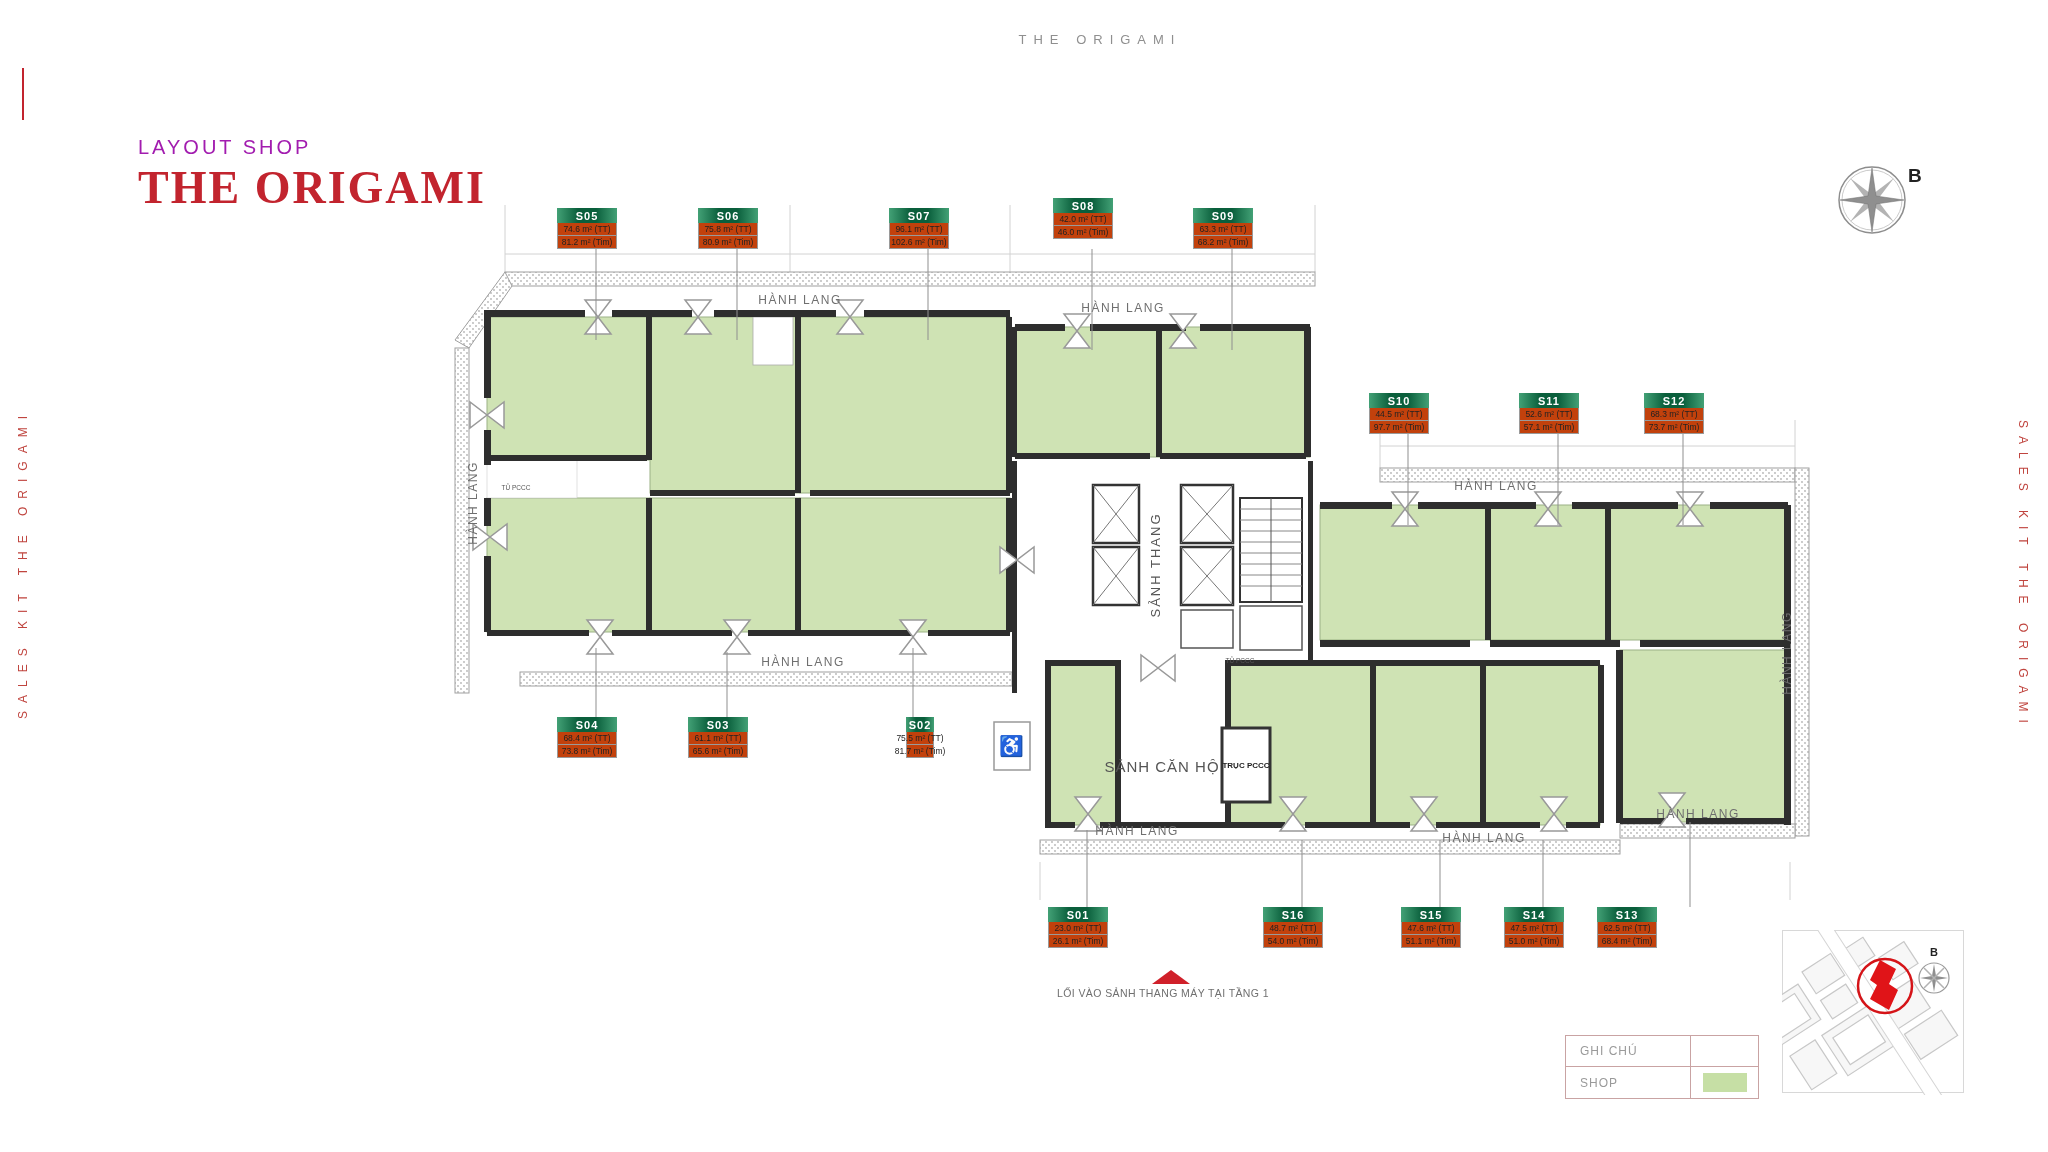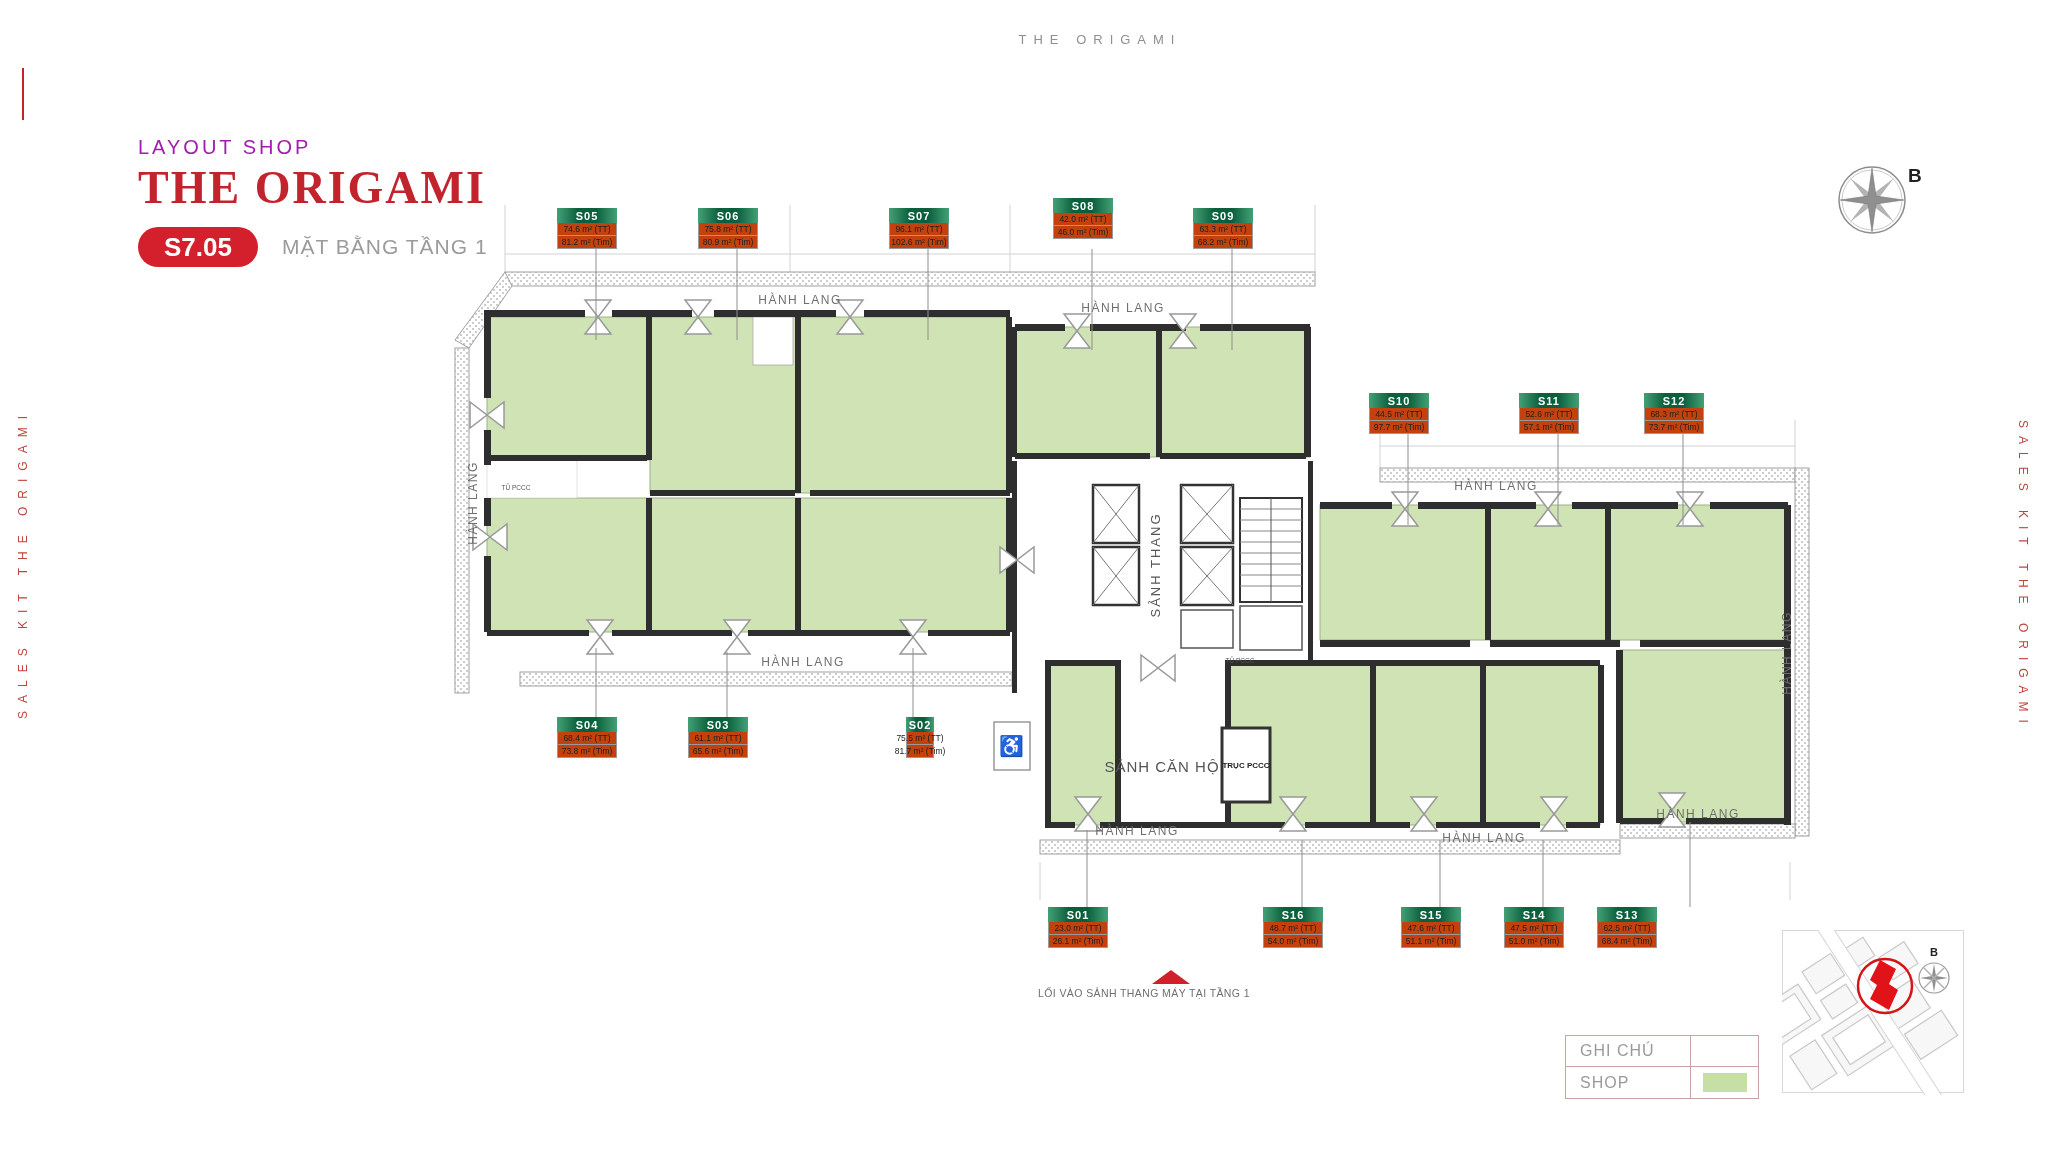--- a/index.html
+++ b/index.html
@@ -30,48 +30,44 @@
   
   #callout-layer{left:0;top:0;width:2048px;height:1152px;pointer-events:none;}
   .callout{position:absolute;width:60px;box-shadow:none;}
   .callout-id{height:15px;background:linear-gradient(90deg,var(--hdr-green-a),var(--hdr-green-b) 35%,var(--hdr-green-b) 65%,var(--hdr-green-a));
               color:#fff;font-size:11px;font-weight:bold;letter-spacing:1px;display:flex;align-items:center;justify-content:center;}
   .callout-row{height:13px;background:#c2410c;border:1px solid #9a9a9a;border-top:none;font-size:8.5px;color:#222;
                display:flex;align-items:center;justify-content:center;white-space:nowrap;}
 
   
   .entr-tri{left:1152px;top:970px;width:0;height:0;border-left:19px solid transparent;border-right:19px solid transparent;border-bottom:14px solid #d0202a;}
-  .entr-note{left:1038px;top:987px;width:250px;text-align:left;font-size:10.5px;color:#6f6f6f;letter-spacing:0.4px;}
+  .entr-note{left:1038px;top:987px;width:250px;text-align:center;font-size:10.5px;color:#6f6f6f;letter-spacing:0.4px;}
 
   
   .legend{left:1565px;top:1035px;width:194px;border:1px solid #c9a3a3;}
   .legend-row{display:flex;height:31px;border-bottom:1px solid #c9a3a3;}
   .legend-row:last-child{border-bottom:none;}
   .legend-cell-label{width:125px;border-right:1px solid #c9a3a3;display:flex;align-items:center;padding-left:14px;
-                     font-size:16px;color:#9a9a9a;letter-spacing:1px;}
+                     font-size:12px;color:#9a9a9a;letter-spacing:1px;}
   .legend-cell-swatch{flex:1;display:flex;align-items:center;justify-content:center;}
   .legend-swatch{width:44px;height:19px;}
 
   svg text{font-family:"Liberation Sans",sans-serif;}
 </style>
 </head>
 <body>
 
 <div class="abs top-title">THE ORIGAMI</div>
 <div class="abs accent-line"></div>
 <div class="abs side-text left">SALES KIT THE ORIGAMI</div>
 <div class="abs side-text right">SALES KIT THE ORIGAMI</div>
 
 <div class="abs title-block">
   <div class="eyebrow">LAYOUT SHOP</div>
   <div class="big-title">THE ORIGAMI</div>
-  <div class="badge-row">
-    <div class="badge">S7.05</div>
-    <div class="subtitle">MẶT BẰNG TẦNG 1</div>
-  </div>
 </div>
 
 <svg class="abs" style="left:1820px;top:150px" width="110" height="95">
   <circle cx="52" cy="50" r="33" fill="none" stroke="#8d8d8d" stroke-width="1.5"></circle>
   <circle cx="52" cy="50" r="30" fill="none" stroke="#bdbdbd" stroke-width="0.8"></circle>
   <g fill="#b3b3b3">
     <polygon points="74,28 55,53 49,47"></polygon>
       <polygon points="30,28 55,47 49,53"></polygon>
     <polygon points="74,72 55,47 49,53"></polygon>
       <polygon points="30,72 55,53 49,47"></polygon>

